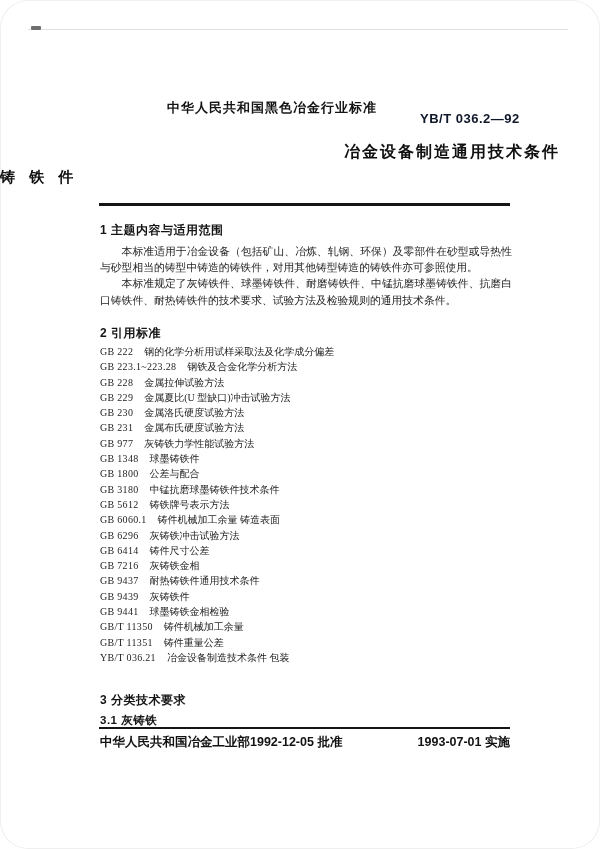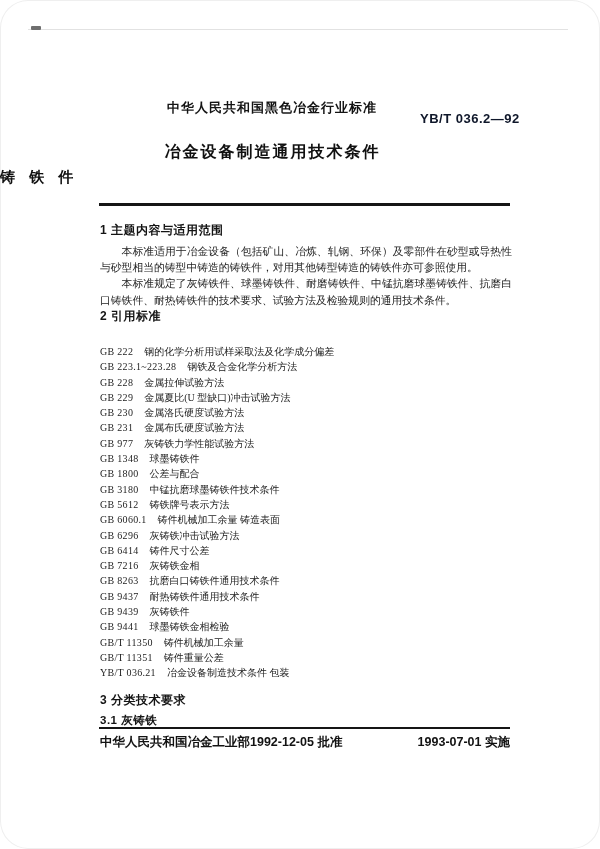--- a/index.html
+++ b/index.html
@@ -44,23 +44,23 @@
     position: absolute;
     left: 420px; top: 111px;
     font-family: "Liberation Sans", "DejaVu Sans", sans-serif;
     font-weight: bold;
     font-size: 13px;
     letter-spacing: 0.5px;
     color: #0f172a;
   }
   .title-main {
     position: absolute;
-    left: 0; top: 142px;
+    left: 15px; top: 142px;
     width: 545px;
-    text-align: center;
+    text-align: right;
     font-family: "Liberation Sans", "DejaVu Sans", sans-serif;
     font-weight: bold;
     font-size: 16px;
     letter-spacing: 2px;
     color: #101010;
   }
   .title-sub {
     position: absolute;
     left: 0; top: 168px;
     width: 545px;
@@ -80,21 +80,21 @@
   .sec-heading {
     position: absolute;
     left: 100px;
     font-family: "Liberation Sans", "DejaVu Sans", sans-serif;
     font-weight: bold;
     font-size: 12px;
     color: #141414;
     letter-spacing: 0.5px;
   }
   .sec1 { top: 222px; }
-  .sec2 { top: 308px; }
+  .sec2 { top: 325px; }
   .sec3 { top: 692px; }
   .sec31 { top: 713px; font-size: 11.5px; }
   .body-text {
     position: absolute;
     left: 100px; top: 243px;
     width: 412px;
   }
   .body-text p {
     font-size: 10.8px;
     line-height: 16.2px;
@@ -179,21 +179,20 @@
       <div class="ref-row"><span class="ref-code">GB 231</span><span class="ref-title">金属布氏硬度试验方法</span></div>
       <div class="ref-row"><span class="ref-code">GB 977</span><span class="ref-title">灰铸铁力学性能试验方法</span></div>
       <div class="ref-row"><span class="ref-code">GB 1348</span><span class="ref-title">球墨铸铁件</span></div>
       <div class="ref-row"><span class="ref-code">GB 1800</span><span class="ref-title">公差与配合</span></div>
       <div class="ref-row"><span class="ref-code">GB 3180</span><span class="ref-title">中锰抗磨球墨铸铁件技术条件</span></div>
       <div class="ref-row"><span class="ref-code">GB 5612</span><span class="ref-title">铸铁牌号表示方法</span></div>
       <div class="ref-row"><span class="ref-code">GB 6060.1</span><span class="ref-title">铸件机械加工余量  铸造表面</span></div>
       <div class="ref-row"><span class="ref-code">GB 6296</span><span class="ref-title">灰铸铁冲击试验方法</span></div>
       <div class="ref-row"><span class="ref-code">GB 6414</span><span class="ref-title">铸件尺寸公差</span></div>
       <div class="ref-row"><span class="ref-code">GB 7216</span><span class="ref-title">灰铸铁金相</span></div>
-      <div class="ref-row"><span class="ref-code">GB 8263</span><span class="ref-title">抗磨白口铸铁件通用技术条件</span></div>
       <div class="ref-row"><span class="ref-code">GB 9437</span><span class="ref-title">耐热铸铁件通用技术条件</span></div>
       <div class="ref-row"><span class="ref-code">GB 9439</span><span class="ref-title">灰铸铁件</span></div>
       <div class="ref-row"><span class="ref-code">GB 9441</span><span class="ref-title">球墨铸铁金相检验</span></div>
       <div class="ref-row"><span class="ref-code">GB/T 11350</span><span class="ref-title">铸件机械加工余量</span></div>
       <div class="ref-row"><span class="ref-code">GB/T 11351</span><span class="ref-title">铸件重量公差</span></div>
       <div class="ref-row"><span class="ref-code">YB/T 036.21</span><span class="ref-title">冶金设备制造技术条件  包装</span></div>
     </div>
 
   <div class="sec-heading sec3">3  分类技术要求</div>
 

